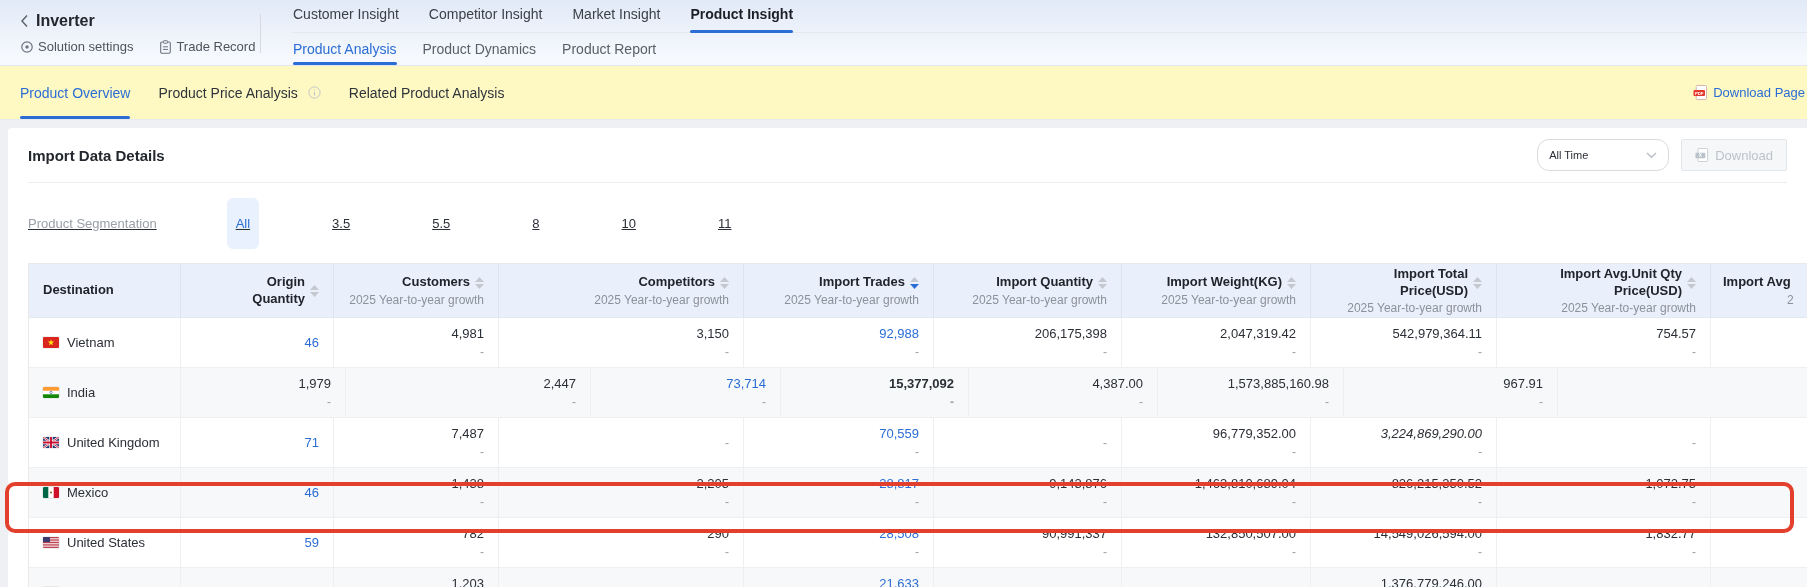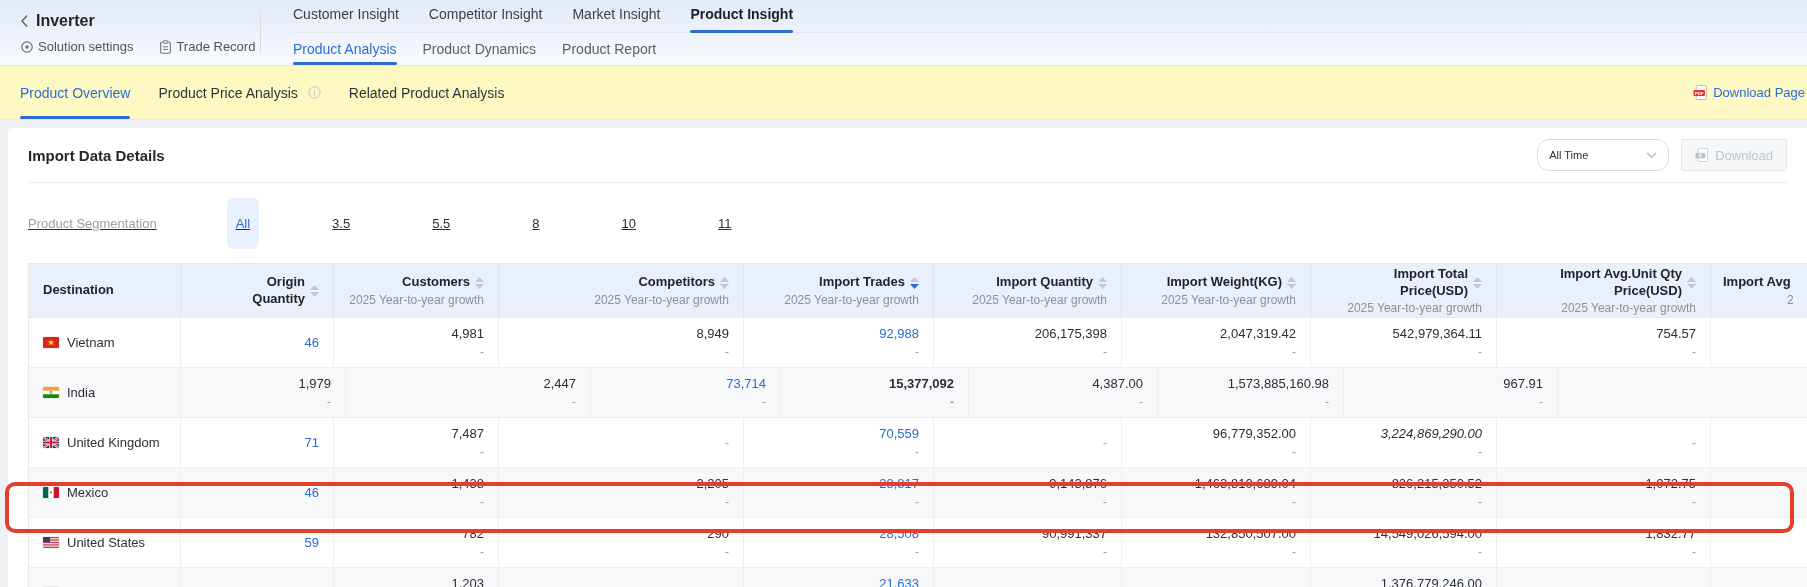--- a/index.html
+++ b/index.html
@@ -317,21 +317,21 @@
             <span>Vietnam</span>
           </div>
           <div class="cell" style="width: 153px; justify-content: center;">
             <span class="blue-link">46</span>
           </div>
           <div class="cell" style="width: 165px;">
             <span class="">4,981</span>
             <span class="gline">-</span>
           </div>
           <div class="cell" style="width: 245px;">
-            <span class="">8,949</span>
+            <span class="">3,150</span>
             <span class="gline">-</span>
           </div>
           <div class="cell" style="width: 190px;">
             <span class="blue-link">92,988</span>
             <span class="gline">-</span>
           </div>
           <div class="cell" style="width: 188px;">
             <span class="">206,175,398</span>
             <span class="gline">-</span>
           </div>

